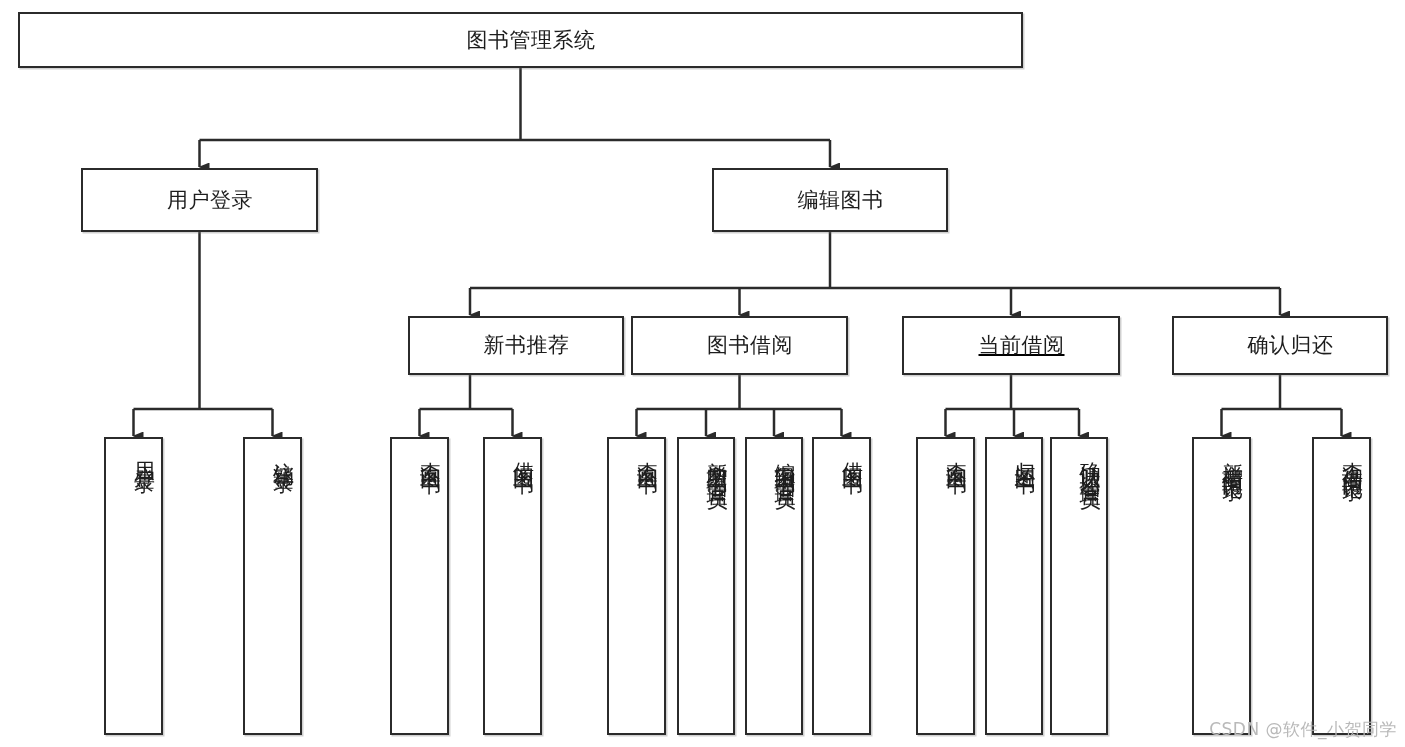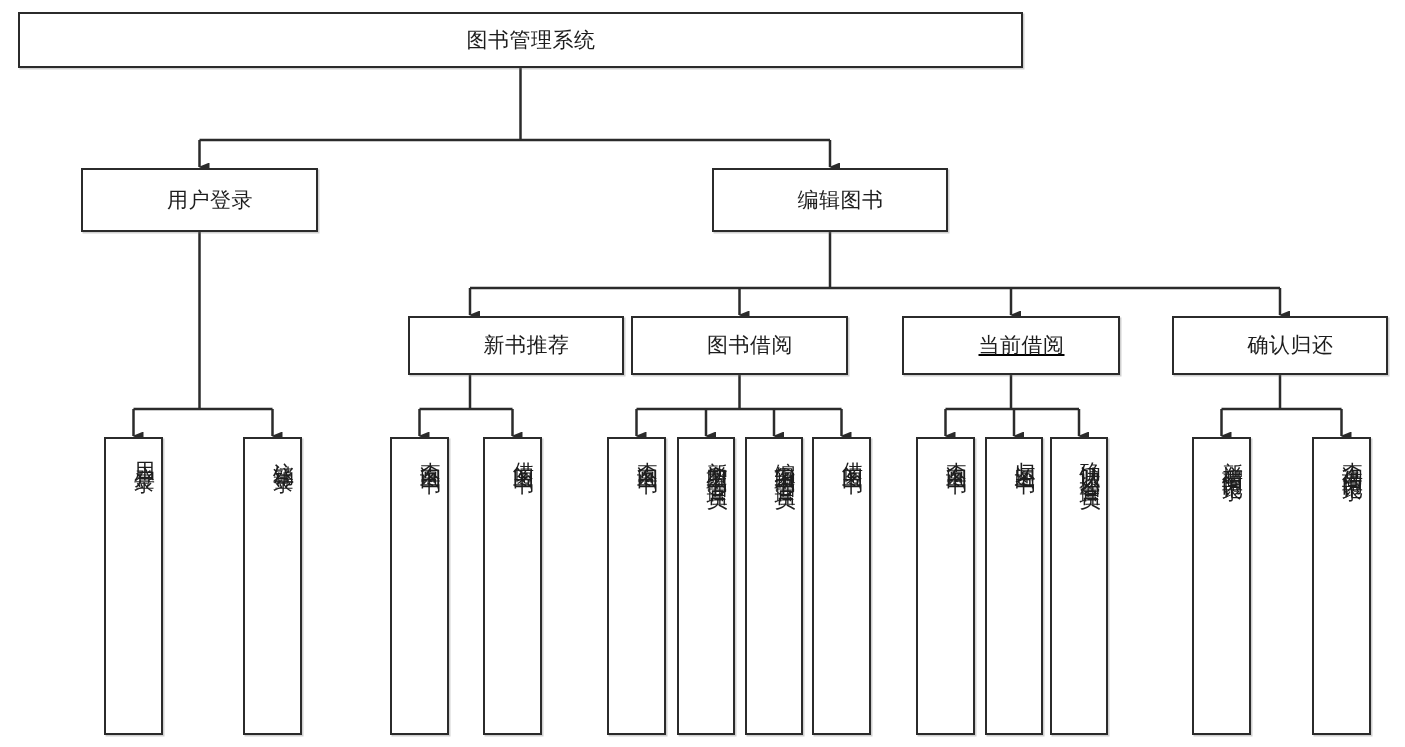--- a/index.html
+++ b/index.html
@@ -175,13 +175,14 @@
         <span class="label">确认归还（管理员）</span>
       </div>
       <div class="node vertical" id="node-leaf-r-add" style="left: 1192px; top: 437px; width: 59px; height: 298px;">
         <span class="label">新增借阅记录</span>
       </div>
       <div class="node vertical" id="node-leaf-r-query" style="left: 1312px; top: 437px; width: 59px; height: 298px;">
         <span class="label">查询借阅记录</span>
       </div>
     </div>
 
+  <div id="watermark">CSDN @软件_小贺同学</div>
 </div>
 
 </body></html>

